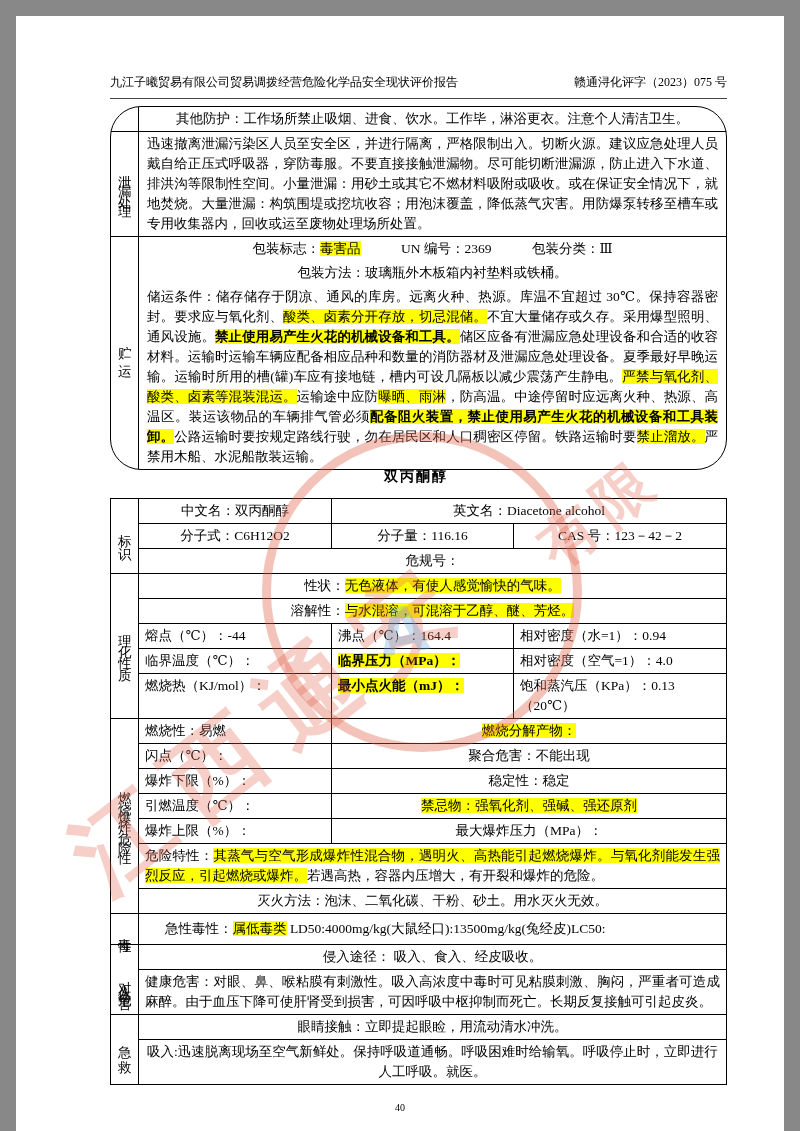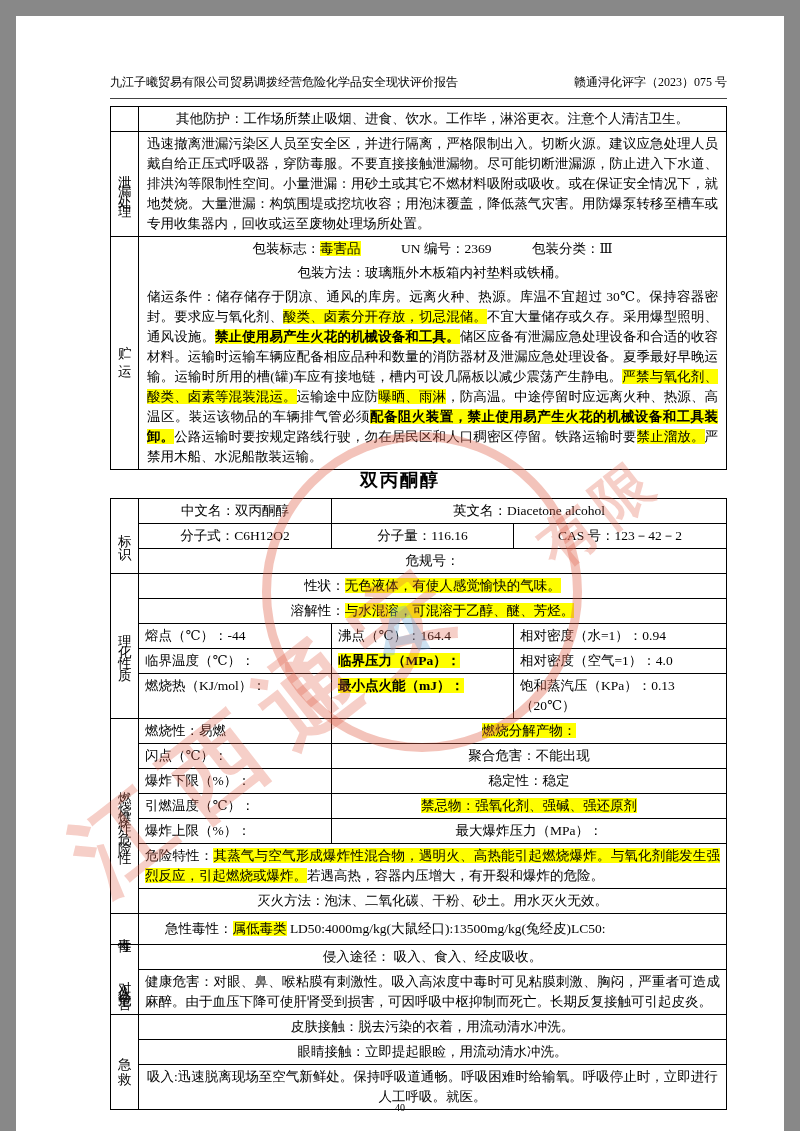--- a/index.html
+++ b/index.html
@@ -14,21 +14,21 @@
     position:absolute; top:58px; left:94px; width:617px;
     display:flex; justify-content:space-between; align-items:flex-end;
     font-size:12px; border-bottom:1.5px solid #444; padding-bottom:7px;
     box-sizing:border-box;
   }
   
   .tbl {
     position:absolute; left:94px; width:617px; box-sizing:border-box;
     border:1.6px solid #000; background:transparent;
   }
-  .tbl1 { top:90px; }
+  .tbl1 { top:90px;border-radius:31px; }
   .tbl2 { top:482px; }
   .trow { display:flex; align-items:stretch; border-top:1px solid #000; }
   .tbl .trow:first-child { border-top:none; }
   .side {
     flex:0 0 27px; border-right:1px solid #000;
     display:flex; align-items:center; justify-content:center;
   }
   .vtext { writing-mode:vertical-lr; text-orientation:upright; font-size:13.5px; line-height:1; }
   .content { flex:1; min-width:0; display:flex; flex-direction:column; }
   .srow { display:flex; border-top:1px solid #000; }
@@ -37,22 +37,22 @@
   .scell:first-child { border-left:none; }
   .cA { flex:0 0 192px; } .cB { flex:0 0 182px; } .cC { flex:1; } .full { flex:1; }
   .para { padding:2px 8px; line-height:20px; }
   .just { text-align:justify; }
   .center { text-align:center; }
   .indent { padding-left:26px; }
   .hl { background:#ffff00; }
   .b { font-weight:bold; }
   
   .title {
-    position:absolute; top:452px; left:0; width:100%;
-    text-align:center; font-weight:bold; font-size:18px; letter-spacing:2px;
+    position:absolute; top:452px; left:16px; width:100%;
+    text-align:center; font-weight:bold; font-size:14px; letter-spacing:2px;
   }
   
   .footer { position:absolute; top:1086px; left:0; width:100%; text-align:center; font-size:10px; }
   
   .watermark { position:absolute; inset:0; pointer-events:none; z-index:5; }
   .wm-circle {
     position:absolute; left:246px; top:416px; width:302px; height:302px;
     border:9px solid rgba(224,96,74,0.38); border-radius:50%;
   }
   .wm-text {
@@ -216,23 +216,20 @@
         </div>
       </div>
     </div>
 
     <div class="trow">
       <div class="side">
         <span class="vtext" style="letter-spacing:16px">急救</span>
       </div>
       <div class="content">
         <div class="srow">
-          <div class="scell full center">皮肤接触：脱去污染的衣着，用流动清水冲洗。</div>
-        </div>
-        <div class="srow">
           <div class="scell full center">眼睛接触：立即提起眼睑，用流动清水冲洗。</div>
         </div>
         <div class="srow">
           <div class="scell full center">吸入:迅速脱离现场至空气新鲜处。保持呼吸道通畅。呼吸困难时给输氧。呼吸停止时，立即进行人工呼吸。就医。</div>
         </div>
       </div>
     </div>
 
   </div>
 

